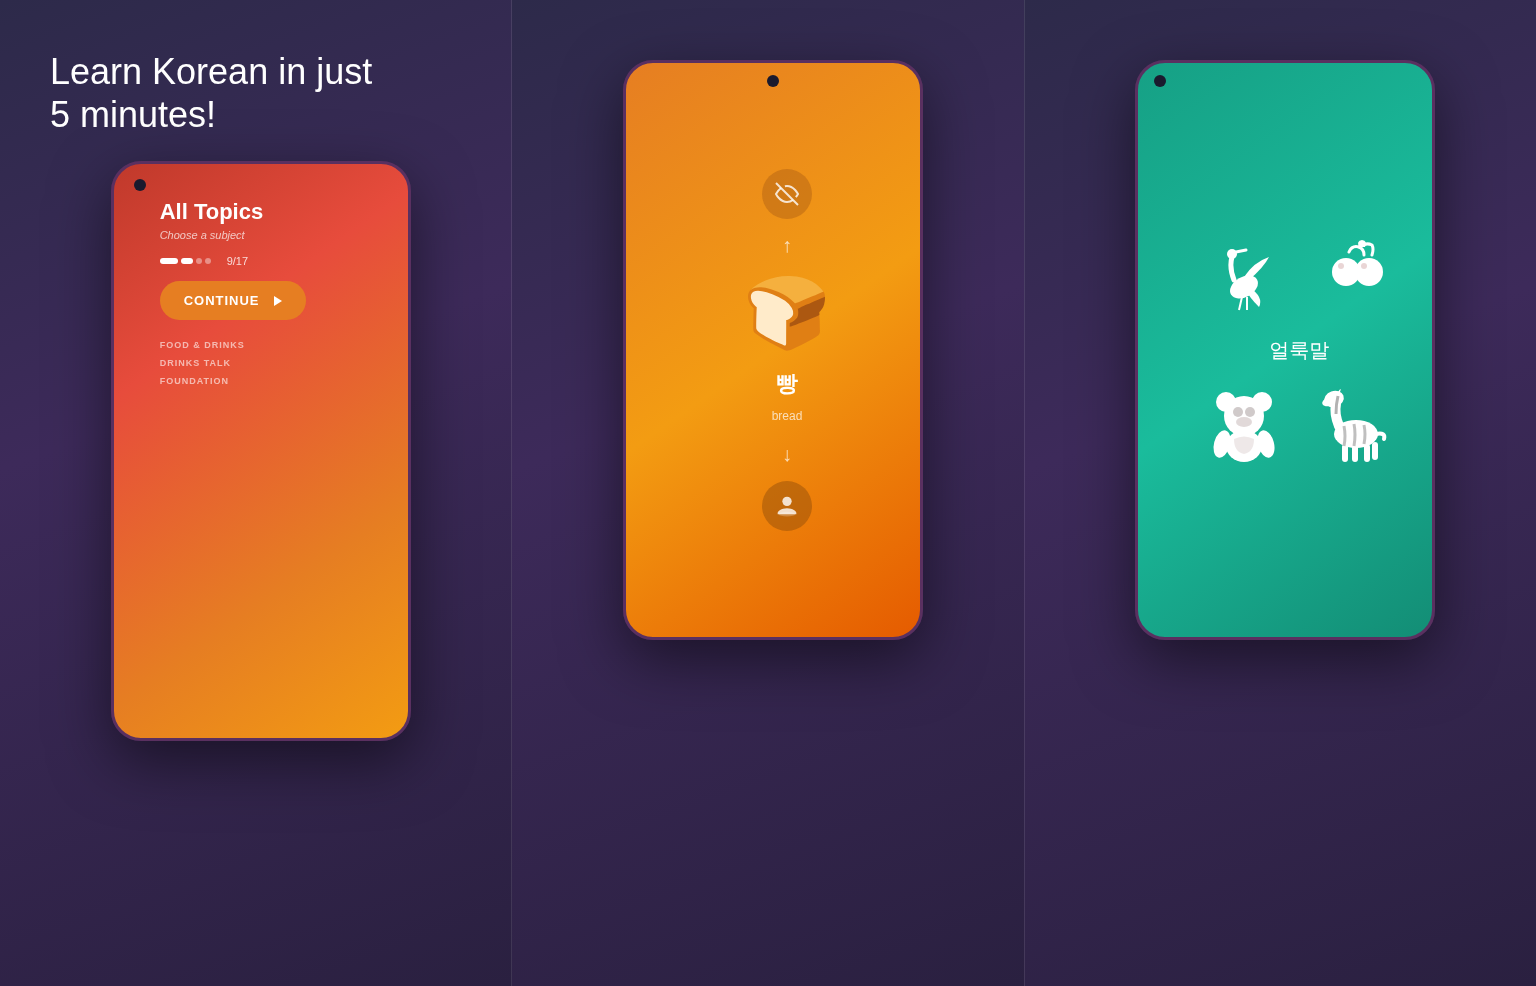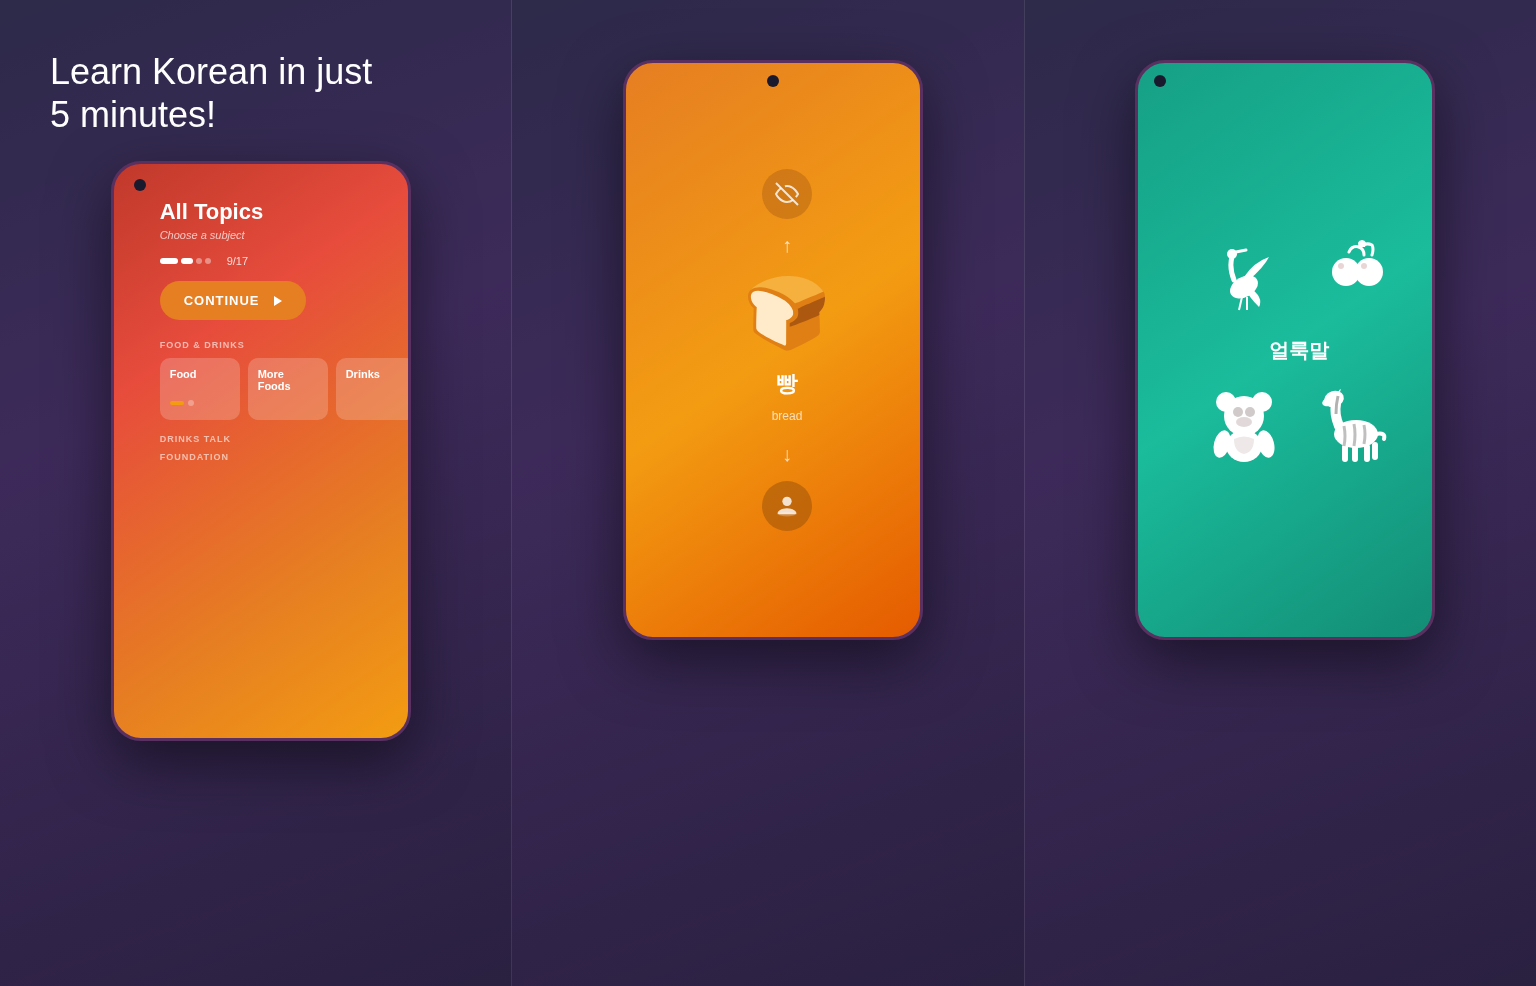--- a/index.html
+++ b/index.html
@@ -278,21 +278,21 @@
 
     .animals-grid-top {
       display: flex;
       gap: 30px;
       align-items: center;
     }
 
     .korean-word {
       font-size: 18px;
       color: white;
-      font-weight: 700;
+      font-weight: 400;
     }
 
     .animals-grid-bottom {
       display: flex;
       gap: 30px;
       align-items: center;
     }
 
     .panel-2-title {
       color: white;
@@ -347,35 +347,20 @@
           <div class="prog-dot-empty"></div>
         </div>
         <span class="progress-text">9/17</span>
       </div>
       <button class="continue-btn">
         <span>CONTINUE</span>
         <div class="continue-arrow"></div>
       </button>
 
       <div class="section-label">FOOD &amp; DRINKS</div>
-      <div class="topic-cards">
-        <div class="topic-card">
-          <div class="topic-card-title">Food</div>
-          <div class="card-dots">
-            <div class="card-dot-filled"></div>
-            <div class="card-dot-empty"></div>
-          </div>
-        </div>
-        <div class="topic-card">
-          <div class="topic-card-title">More Foods</div>
-        </div>
-        <div class="topic-card">
-          <div class="topic-card-title">Drinks</div>
-        </div>
-      </div>
 
       <div class="section-label">DRINKS TALK</div>
 
       <div class="section-label">FOUNDATION</div>
     </div>
   </div>
 </div>
 
 <div class="panel panel-2" style="align-items:center;">
 

